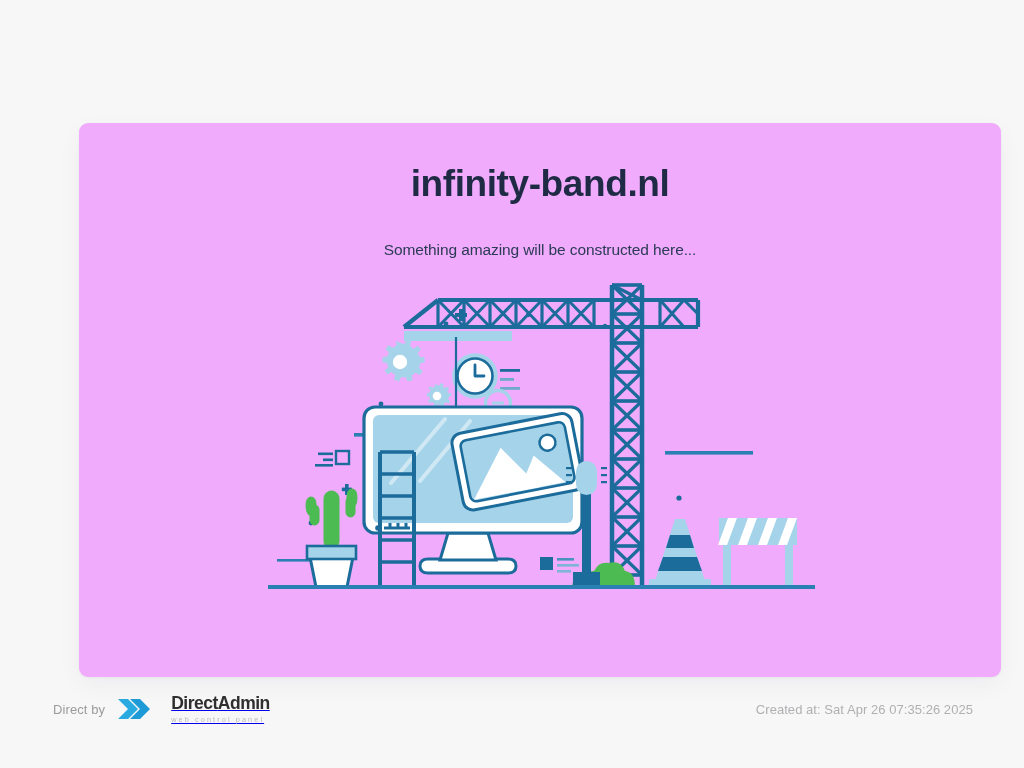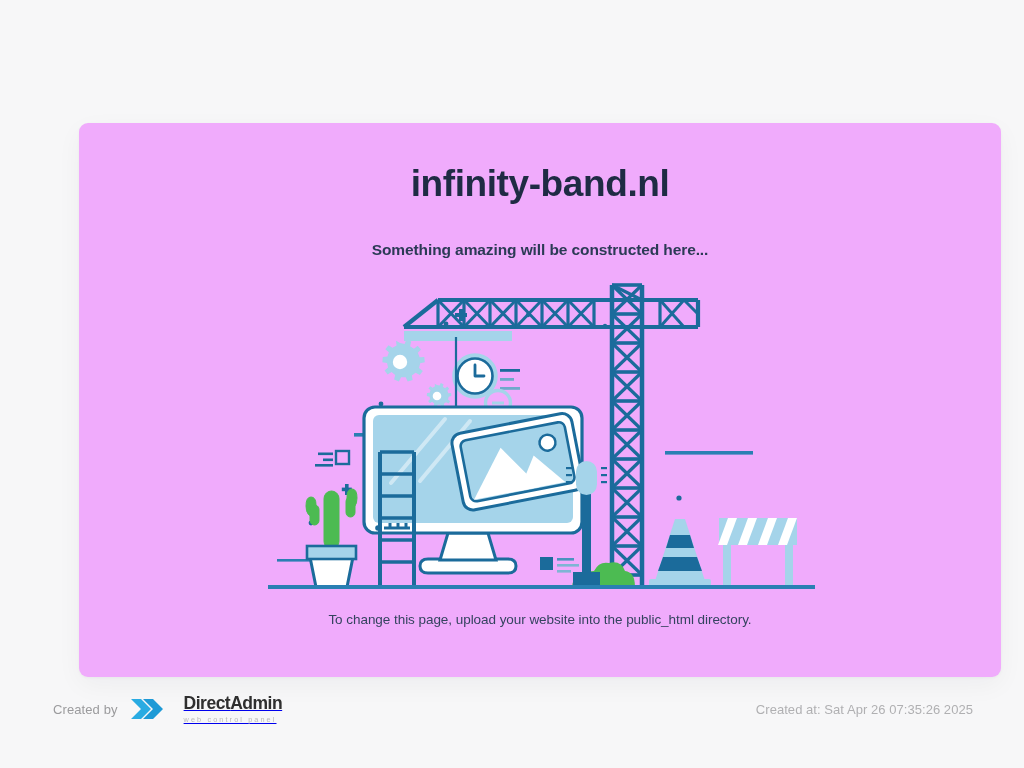--- a/index.html
+++ b/index.html
@@ -48,21 +48,21 @@
     letter-spacing: -0.4px;
     line-height: 1;
     margin-top: 42px;
   }
 
   .tagline {
     margin: 0;
     padding: 0;
     margin-top: 39px;
     font-size: 15.5px;
-    font-weight: bold;
+    font-weight: normal;
     color: #2b3a55;
     letter-spacing: -0.1px;
   }
 
   .illustration-wrap {
     margin-top: 10px;
     width: 560px;
     height: 330px;
     position: relative;
   }
@@ -431,27 +431,26 @@
             <path d="M528,249 L537,249 L527,276 L518,276 Z"></path>
           </g>
           <rect x="463" y="276" width="8" height="42" fill="#a5d4ea"></rect>
           <rect x="525" y="276" width="8" height="42" fill="#a5d4ea"></rect>
         </g>
 
         <rect x="8" y="316" width="547" height="4" fill="#2a7fb3"></rect>
       </svg>
     </div>
 
-    <p class="hint">To change this page, upload your website into the public_html directory.</p>
   </div>
 
   <div class="footer">
 
     <div class="footer-left">
-      <span class="powered-by">Created by</span>
+      <span class="powered-by">Direct by</span>
 
       <a class="da-logo" href="#">
         <svg class="da-chevrons" width="34" height="26" viewBox="0 0 34 26">
           <path d="M1,3 L11,3 L21,13 L11,23 L1,23 L11,13 Z" fill="#29abe2"></path>
           <path d="M13,3 L23,3 L33,13 L23,23 L13,23 L23,13 Z" fill="#1e9ad6"></path>
         </svg>
         <span class="da-wordmark">
           <span class="da-name"><span>Direct</span><span class="da-name-2">Admin</span></span>
           <span class="da-sub">web control panel</span>
         </span>

